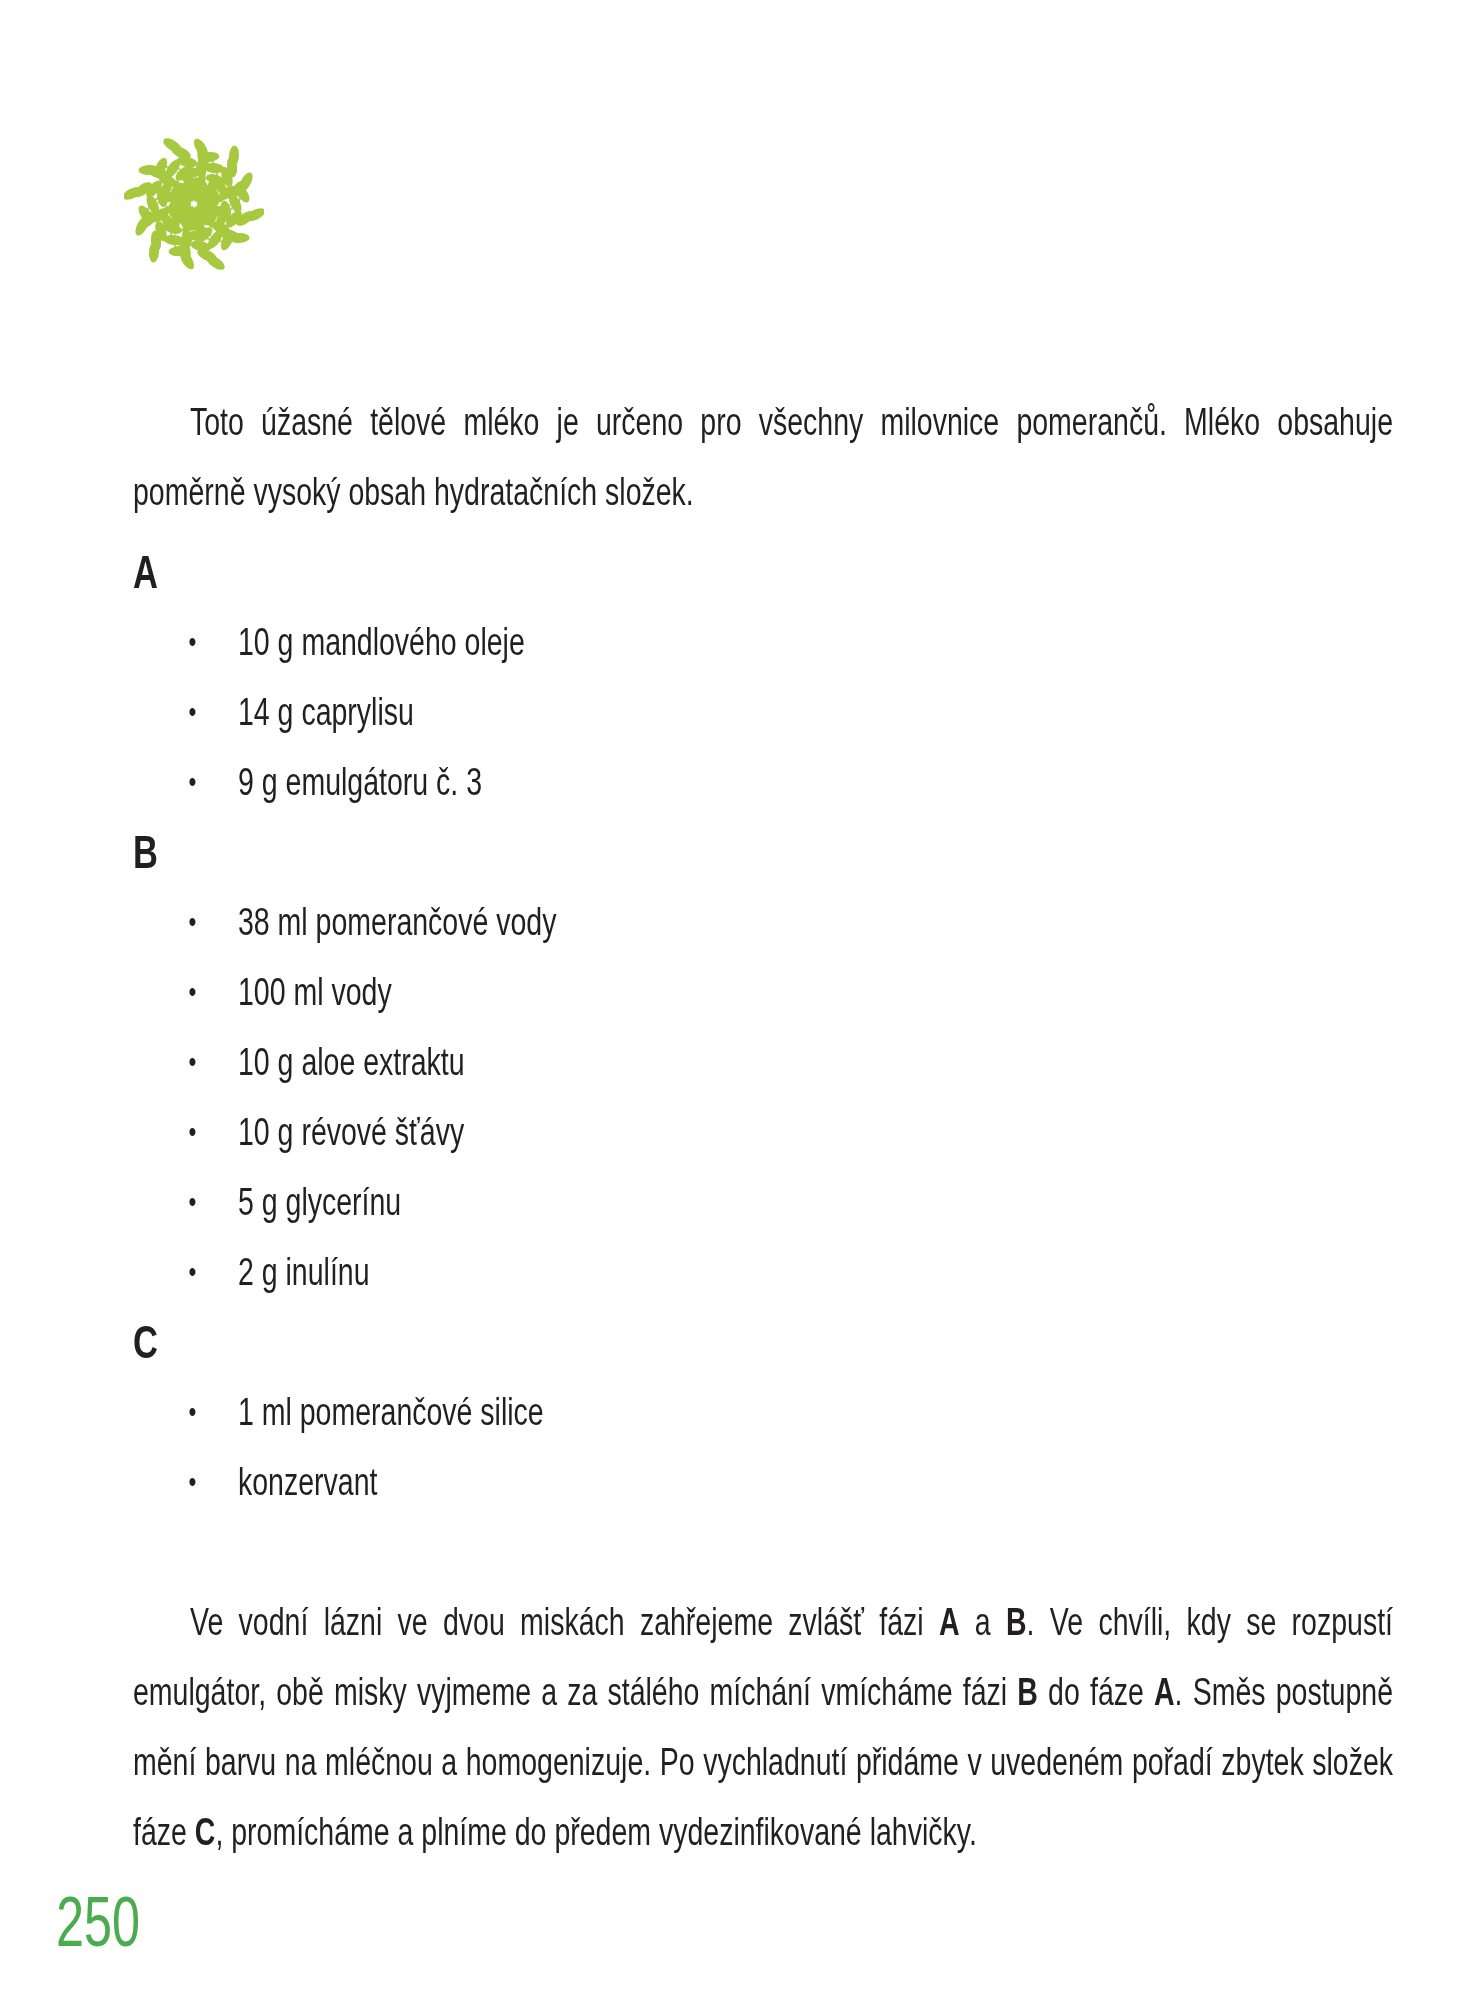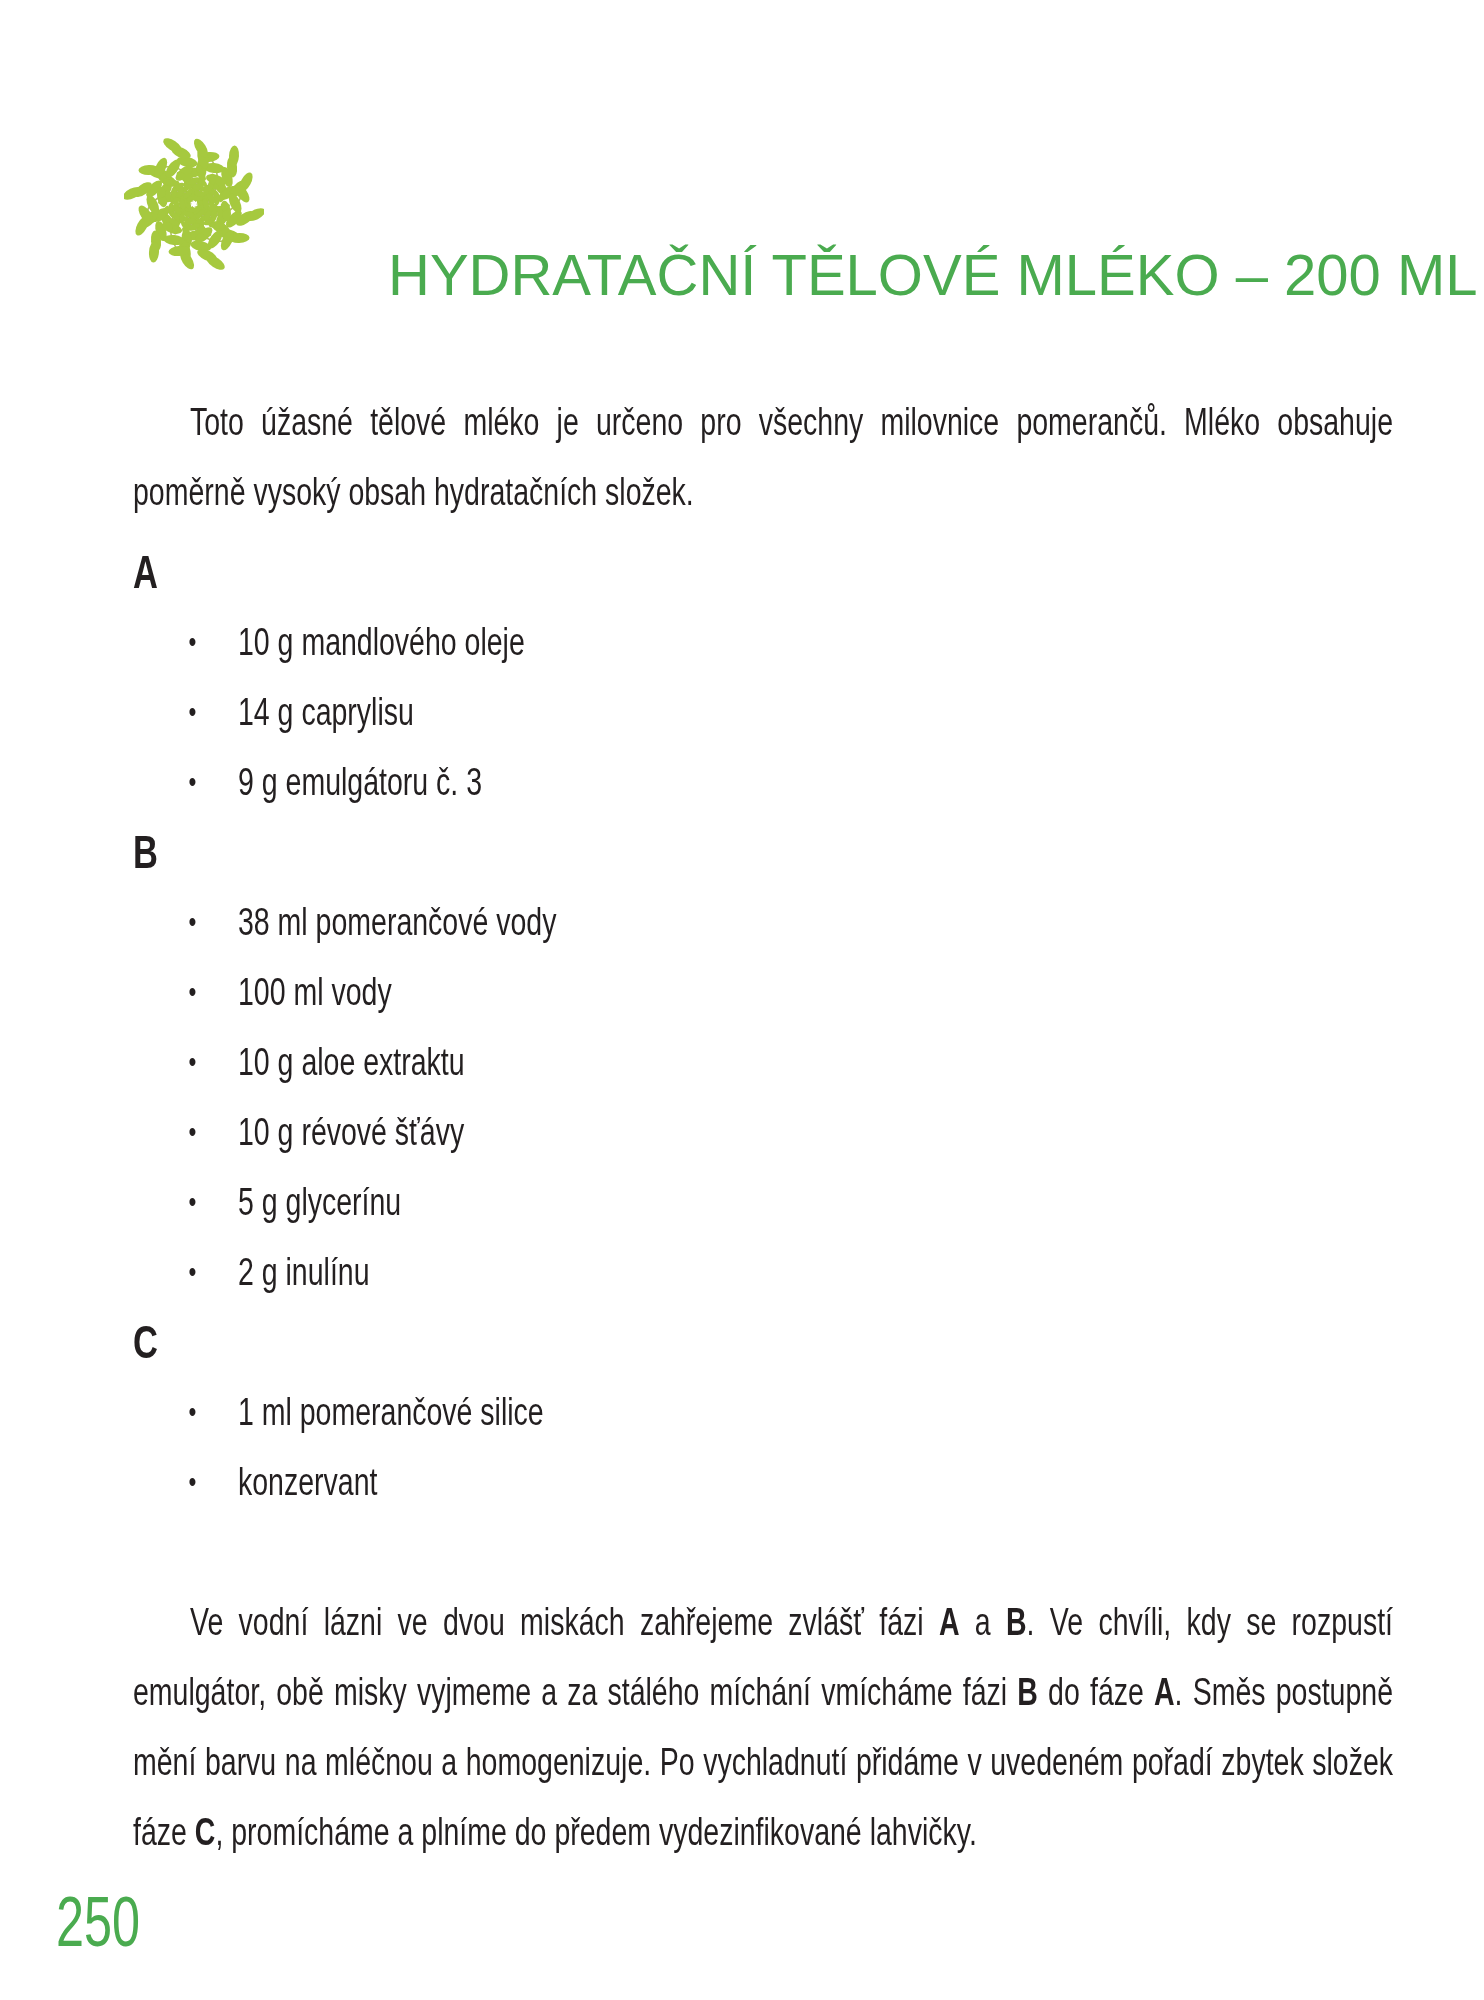--- a/index.html
+++ b/index.html
@@ -83,21 +83,20 @@
         <use href="#sprig" transform="rotate(240)"></use>
         <use href="#sprig" transform="rotate(300)"></use>
       </g>
     </defs>
     <g transform="translate(70,70)">
       <use href="#ring"></use>
       <use href="#ring" transform="rotate(30) scale(0.55)"></use>
     </g>
   </svg>
 
-  <h1 class="title">HYDRATAČNÍ TĚLOVÉ MLÉKO – 200 ML</h1>
 
   <p class="intro cx">Toto úžasné tělové mléko je určeno pro všechny milovnice pomerančů. Mléko obsahuje poměrně vysoký obsah hydratačních složek.</p>
 
   <div class="ingredients cx" id="ingredients">
       <div class="sec-letter">A</div>
       <div class="item"><span class="bullet">•</span><span>10 g mandlového oleje</span></div>
       <div class="item"><span class="bullet">•</span><span>14 g caprylisu</span></div>
       <div class="item"><span class="bullet">•</span><span>9 g emulgátoru č. 3</span></div>
       <div class="sec-letter">B</div>
       <div class="item"><span class="bullet">•</span><span>38 ml pomerančové vody</span></div>

